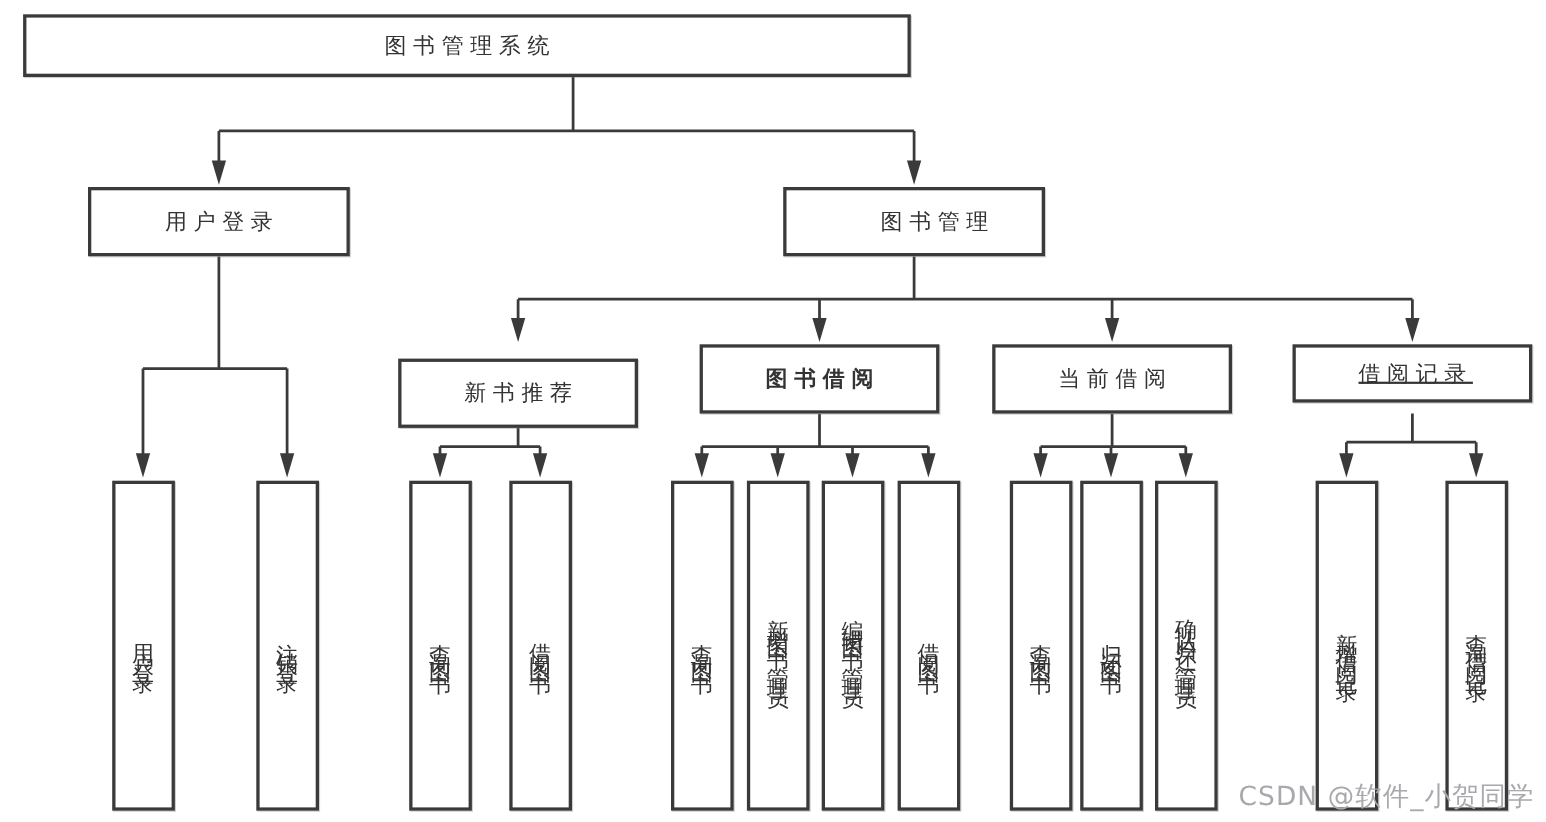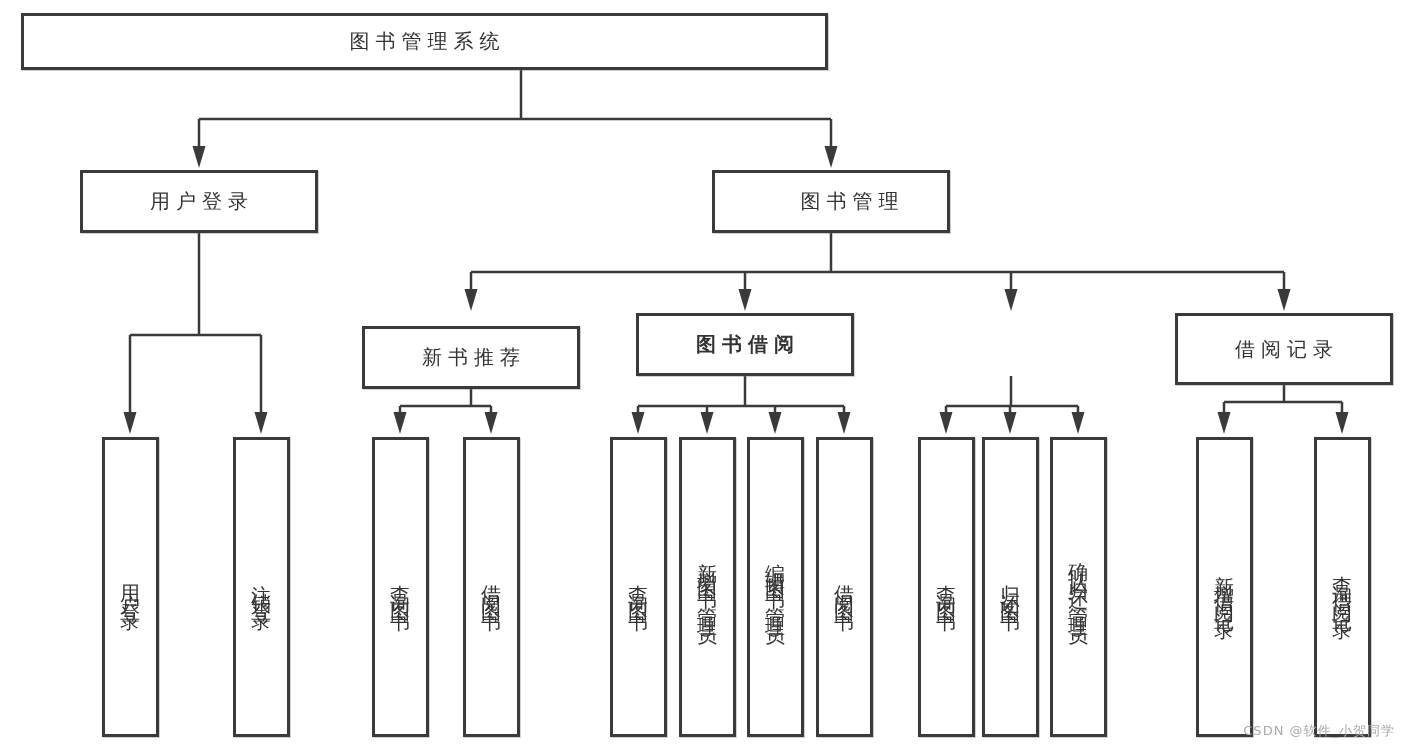--- a/index.html
+++ b/index.html
@@ -63,34 +63,34 @@
     white-space: nowrap;
   }
 
   
   .n-root           { left: 21px;   top: 13px;  width: 807px; height: 57px; }
   .n-user-login     { left: 80px;   top: 170px; width: 238px;  height: 63px; }
   .n-book-mgmt      { left: 712px;  top: 170px; width: 238px;  height: 63px; padding-left: 37px; }
   .n-new-book-rec   { left: 362px;  top: 326px; width: 218px;  height: 63px; }
   .n-book-borrow    { left: 636px;  top: 313px; width: 218px;  height: 63px; font-weight: bold; }
   .n-current-borrow { left: 902px;  top: 313px; width: 218px;  height: 63px; }
-  .n-borrow-records { left: 1175px; top: 313px; width: 218px;  height: 72px; }
+  .n-borrow-records { left: 1175px; top: 313px; width: 218px;  height: 53px; text-decoration: underline; }
 
   
   .l-a0 { left: 102px; }  .l-a1 { left: 233px; }
   .l-b0 { left: 372px; }  .l-b1 { left: 463px; }
   .l-c0 { left: 610px; }  .l-c1 { left: 679px; }  .l-c2 { left: 747px; }  .l-c3 { left: 816px; }
   .l-d0 { left: 918px; }  .l-d1 { left: 982px; }  .l-d2 { left: 1050px; }
   .l-e0 { left: 1196px; } .l-e1 { left: 1314px; }
 
   .watermark {
     position: absolute;
     right: 10px;
     bottom: 7px;
-    font-size: 13px;
+    font-size: 24px;
     color: #a9a9ad;
     letter-spacing: 1px;
     z-index: 3;
     white-space: nowrap;
   }
 </style>
 </head>
 <body>
 
 <div class="canvas">
@@ -145,20 +145,21 @@
     </g>
   </svg>
 
   <div class="node h n-root">图书管理系统</div>
 
   <div class="node h n-user-login">用户登录</div>
   <div class="node h n-book-mgmt">图书管理</div>
 
   <div class="node h n-new-book-rec">新书推荐</div>
   <div class="node h n-book-borrow">图书借阅</div>
+  <div class="node h n-current-borrow">当前借阅</div>
   <div class="node h n-borrow-records">借阅记录</div>
 
   <div class="node v l-a0">
     <span class="vtext">用户登录</span>
   </div>
   <div class="node v l-a1">
     <span class="vtext">注销登录</span>
   </div>
 
   <div class="node v l-b0">

